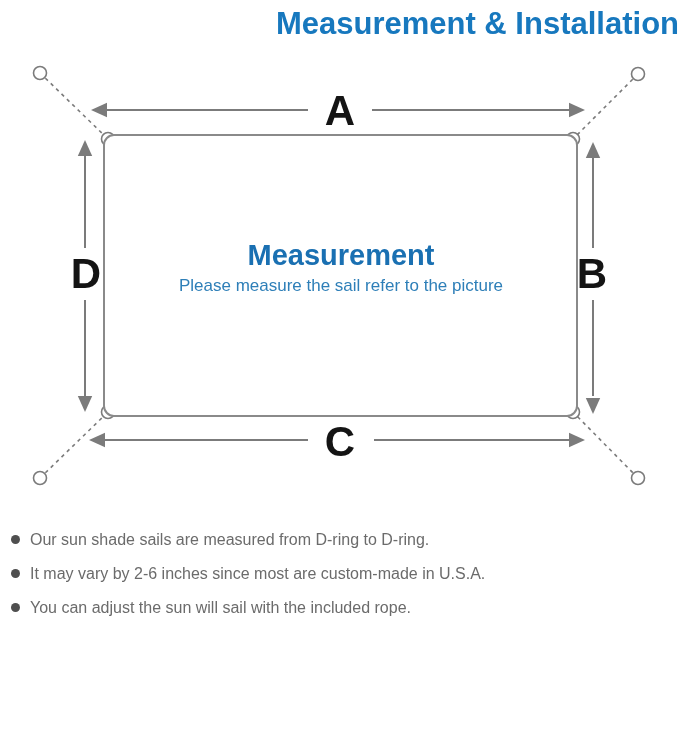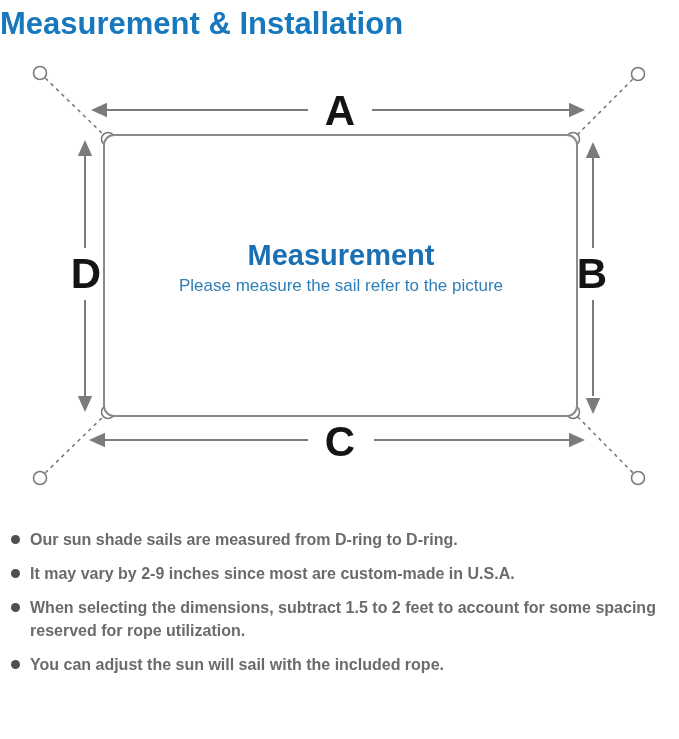--- a/index.html
+++ b/index.html
@@ -10,21 +10,21 @@
     height: 739px;
     overflow: hidden;
     font-family: "Liberation Sans", sans-serif;
   }
   .page { width: 679px; height: 739px; position: relative; }
   h1.page-title {
     margin: 0;
     padding-top: 5px;
     height: 50px;
     box-sizing: border-box;
-    text-align: left;
+    text-align: right;
     font-size: 31px;
     line-height: 37px;
     font-weight: bold;
     color: #1778be;
     letter-spacing: 0px;
   }
   svg.diagram { display: block; }
   svg .solid { stroke: #7b7b7b; stroke-width: 2; fill: none; }
   svg .dashed { stroke: #7b7b7b; stroke-width: 1.6; stroke-dasharray: 3.5 4; fill: none; }
   svg .ring { stroke: #7b7b7b; stroke-width: 1.6; fill: #ffffff; }
@@ -47,21 +47,20 @@
   svg text.center-sub {
     font-family: "Liberation Sans", sans-serif;
     font-size: 17px;
     fill: #2e7fb8;
     text-anchor: middle;
   }
   ul.notes {
     list-style: none;
     margin: 0;
     padding: 3px 0 0 0;
-    font-weight: bold;
   }
   ul.notes li {
     position: relative;
     padding-left: 30px;
     margin-bottom: 11px;
     font-size: 16px;
     line-height: 23px;
     color: #6b6b6b;
   }
   ul.notes li .dot {
@@ -142,25 +141,21 @@
     <text class="center-sub" x="341" y="241">Please measure the sail refer to the picture</text>
   </svg>
 
   <ul class="notes">
     <li>
       <span class="dot"></span>
       <span>Our sun shade sails are measured from D-ring to D-ring.</span>
     </li>
     <li>
       <span class="dot"></span>
-      <span>It may vary by 2-9 inches since most are custom-made in U.S.A.</span>
-    </li>
-    <li>
-      <span class="dot"></span>
-      <span>When selecting the dimensions, subtract 1.5 to 2 feet to account for some spacing reserved for rope utilization.</span>
+      <span>It may vary by 2-6 inches since most are custom-made in U.S.A.</span>
     </li>
     <li>
       <span class="dot"></span>
       <span>You can adjust the sun will sail with the included rope.</span>
     </li>
   </ul>
 
 </div>
 
 </body></html>

